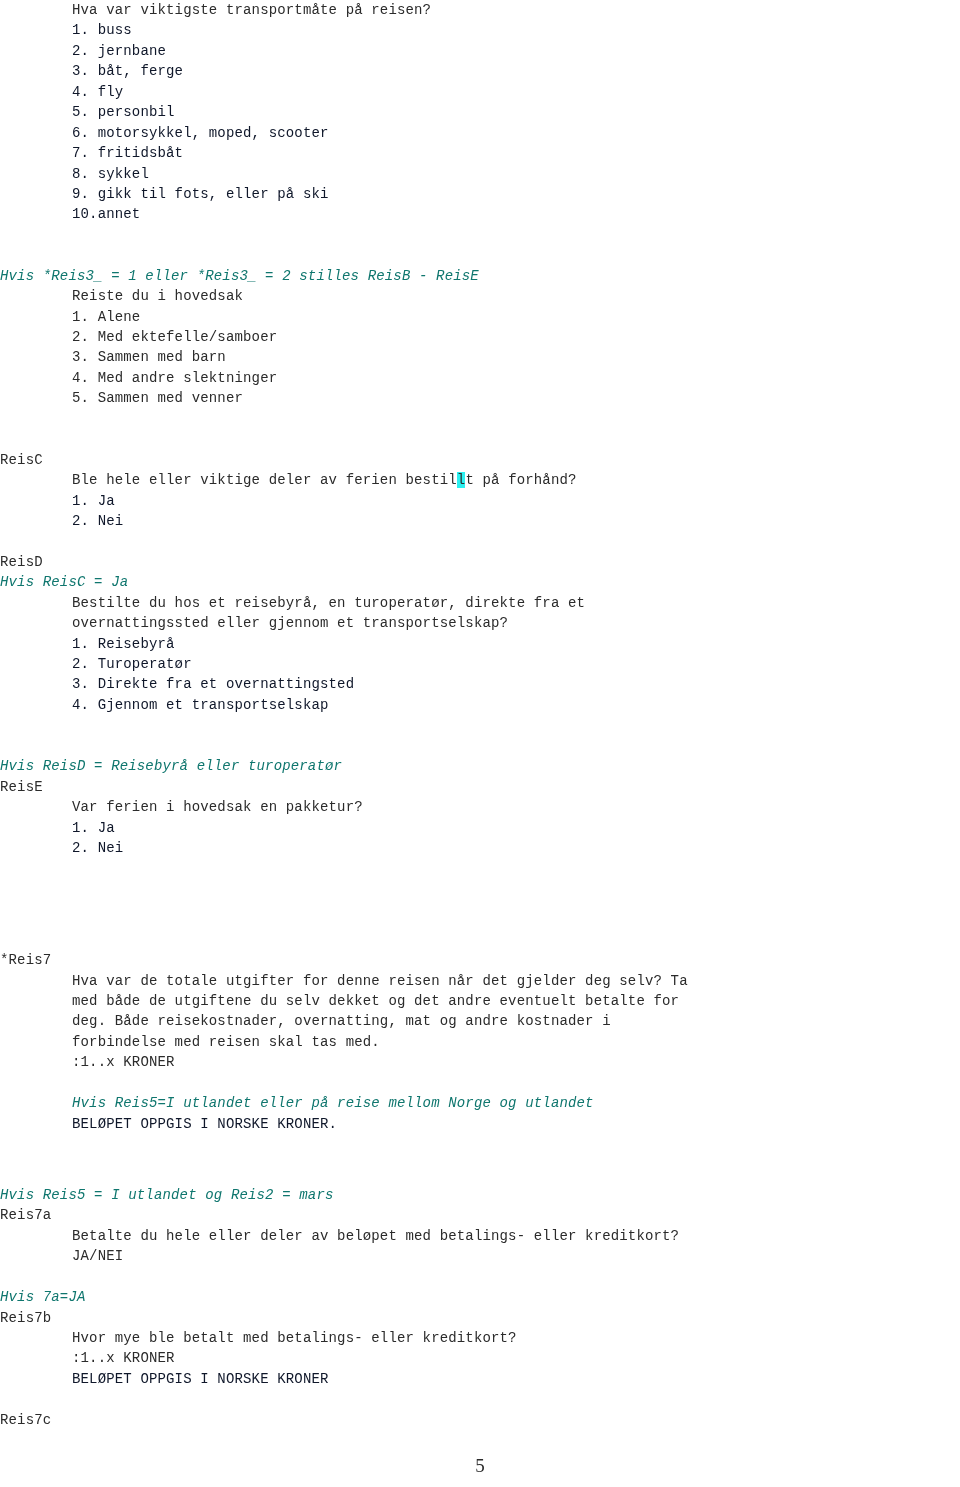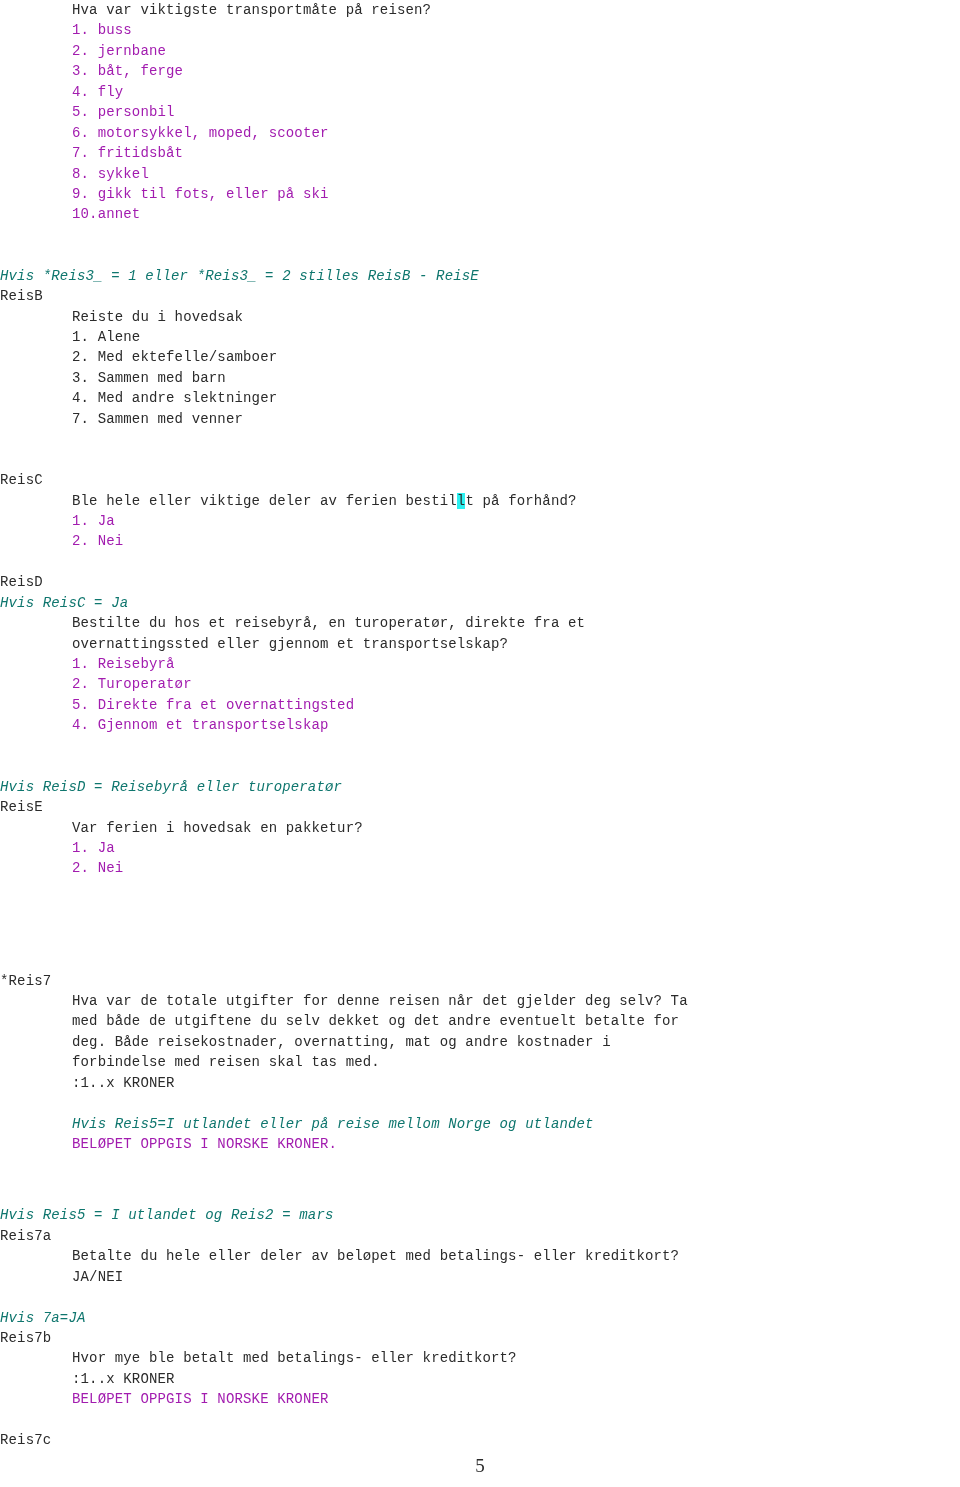--- a/index.html
+++ b/index.html
@@ -44,21 +44,21 @@
     padding: 0;
     height: 20.45px;
   }
 
   
   .i0 { padding-left: 0px; }
   .i1 { padding-left: 72px; }
 
   
   .c-dark   { color: #2b2b2b; }
-  .c-green  { color: #a21caf; }
+  .c-green  { color: #0f172a; }
   .c-italic { font-style: italic; color: #0f766e; }
 
   .hl {
     background: #2bf0f0;
     color: #2b2b2b;
   }
 
   .blank { height: 20.45px; }
   .blank-half { height: 10px; }
 
@@ -88,45 +88,44 @@
     <div class="ln i1 c-green">6. motorsykkel, moped, scooter</div>
     <div class="ln i1 c-green">7. fritidsbåt</div>
     <div class="ln i1 c-green">8. sykkel</div>
     <div class="ln i1 c-green">9. gikk til fots, eller på ski</div>
     <div class="ln i1 c-green">10.annet</div>
 
     <div class="blank"></div>
     <div class="blank"></div>
 
     <div class="ln i0 c-italic">Hvis *Reis3_ = 1 eller *Reis3_ = 2 stilles ReisB - ReisE</div>
-    <div class="ln i0 c-dark">ReisB</div>
     <div class="ln i1 c-dark">Reiste du i hovedsak</div>
     <div class="ln i1 c-dark">1. Alene</div>
     <div class="ln i1 c-dark">2. Med ektefelle/samboer</div>
     <div class="ln i1 c-dark">3. Sammen med barn</div>
     <div class="ln i1 c-dark">4. Med andre slektninger</div>
-    <div class="ln i1 c-dark">7. Sammen med venner</div>
+    <div class="ln i1 c-dark">5. Sammen med venner</div>
 
     <div class="blank"></div>
     <div class="blank"></div>
 
     <div class="ln i0 c-dark">ReisC</div>
     <div class="ln i1 c-dark"><span>Ble hele eller viktige deler av ferien bestil</span><span class="hl">l</span><span>t på forhånd?</span></div>
     <div class="ln i1 c-green">1. Ja</div>
     <div class="ln i1 c-green">2. Nei</div>
 
     <div class="blank"></div>
 
     <div class="ln i0 c-dark">ReisD</div>
     <div class="ln i0 c-italic">Hvis ReisC = Ja</div>
     <div class="ln i1 c-dark">Bestilte du hos et reisebyrå, en turoperatør, direkte fra et</div>
     <div class="ln i1 c-dark">overnattingssted eller gjennom et transportselskap?</div>
     <div class="ln i1 c-green">1. Reisebyrå</div>
     <div class="ln i1 c-green">2. Turoperatør</div>
-    <div class="ln i1 c-green">5. Direkte fra et overnattingsted</div>
+    <div class="ln i1 c-green">3. Direkte fra et overnattingsted</div>
     <div class="ln i1 c-green">4. Gjennom et transportselskap</div>
 
     <div class="blank"></div>
     <div class="blank"></div>
 
     <div class="ln i0 c-italic">Hvis ReisD = Reisebyrå eller turoperatør</div>
     <div class="ln i0 c-dark">ReisE</div>
     <div class="ln i1 c-dark">Var ferien i hovedsak en pakketur?</div>
     <div class="ln i1 c-green">1. Ja</div>
     <div class="ln i1 c-green">2. Nei</div>

